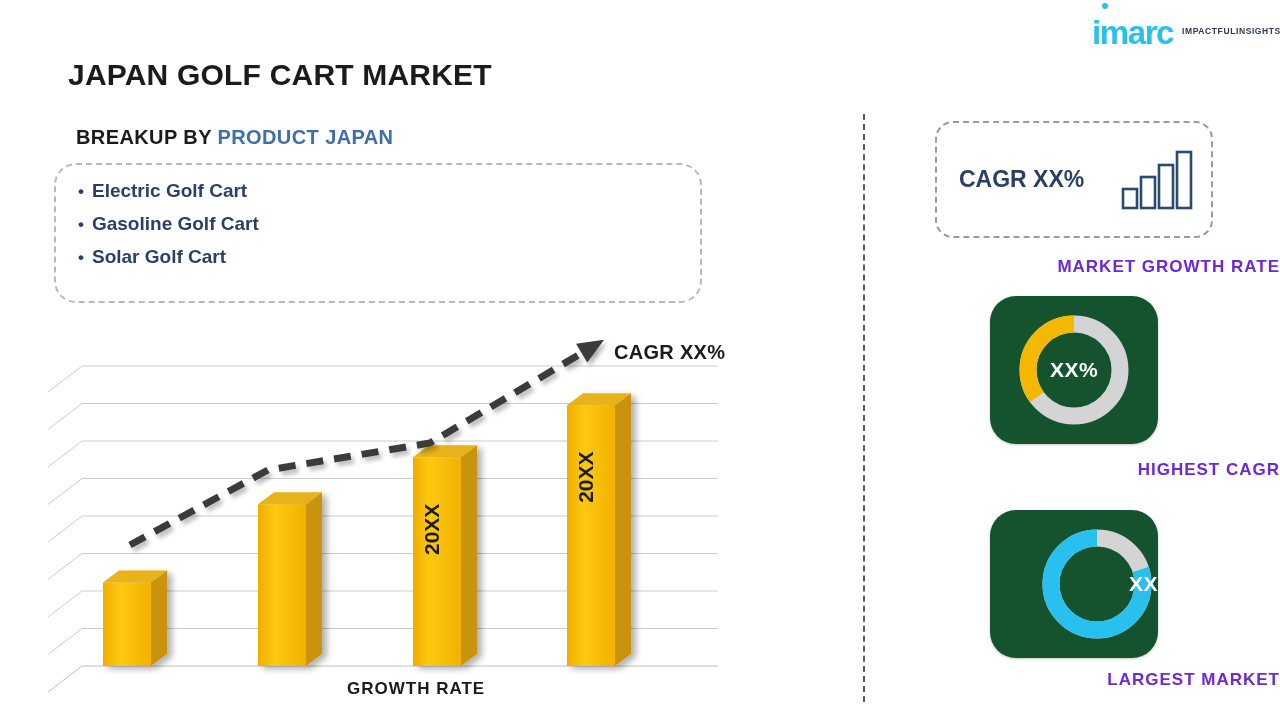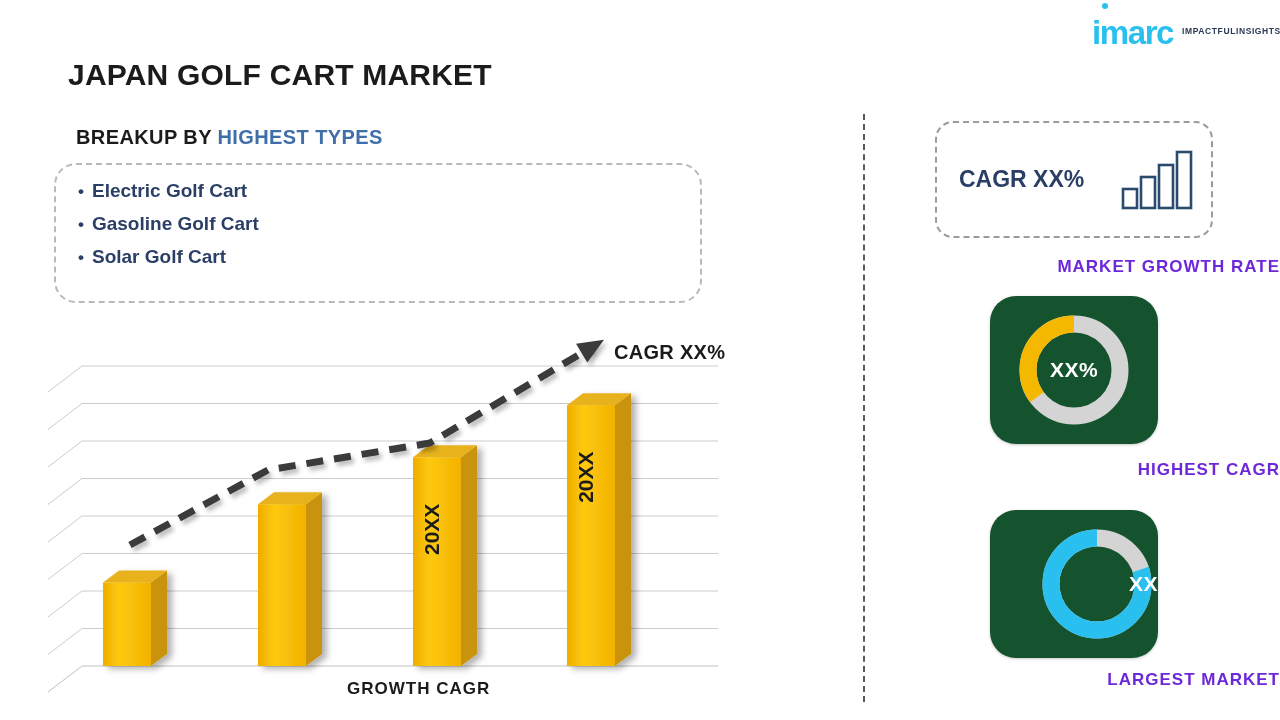--- a/index.html
+++ b/index.html
@@ -68,21 +68,21 @@
     <div class="logo-sep"></div>
     <div class="logo-tag">
       <span>IMPACTFUL</span>
       <span>INSIGHTS</span>
     </div>
   </div>
 
   <div class="main-title">JAPAN GOLF CART MARKET</div>
   <div class="sub-title">
     <span>BREAKUP BY</span>
-    <span class="accent">HIGHEST TYPES</span>
+    <span class="accent">PRODUCT JAPAN</span>
   </div>
 
   <div class="bullet-box">
     <div class="bullet">
       <span class="dot">•</span>
       <span>Electric Golf Cart</span>
     </div>
     <div class="bullet">
       <span class="dot">•</span>
       <span>Gasoline Golf Cart</span>
@@ -150,21 +150,21 @@
       </g>
 
       <g id="barlabels">
           <text x="393" y="199.30434782608694" transform="rotate(-90 393 199.30434782608694)" text-anchor="middle" font-size="21" font-weight="700" font-family="&quot;Liberation Sans&quot;,&quot;DejaVu Sans&quot;,sans-serif" fill="#1b1b1b">20XX</text>
           <text x="547" y="147.1304347826087" transform="rotate(-90 547 147.1304347826087)" text-anchor="middle" font-size="21" font-weight="700" font-family="&quot;Liberation Sans&quot;,&quot;DejaVu Sans&quot;,sans-serif" fill="#1b1b1b">20XX</text>
         </g>
     </svg>
   </div>
 
   <div class="cagr-arrow-label">CAGR XX%</div>
-  <div class="growth-label">GROWTH CAGR</div>
+  <div class="growth-label">GROWTH RATE</div>
 
   <div class="divider"></div>
 
   <div class="cagr-box">
     <div class="cagr-text">
       <div>CAGR XX%</div>
     </div>
     <svg width="74" height="62" viewBox="0 0 74 62">
       <rect x="2" y="40" width="14" height="19" fill="none" stroke="#2b4a6f" stroke-width="2.6"></rect>
       <rect x="20" y="28" width="14" height="31" fill="none" stroke="#2b4a6f" stroke-width="2.6"></rect>

